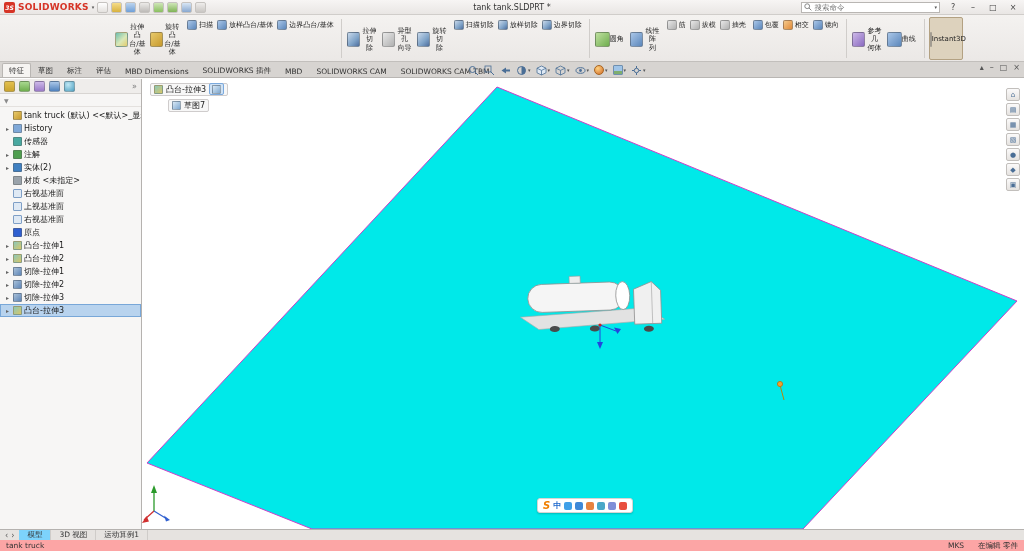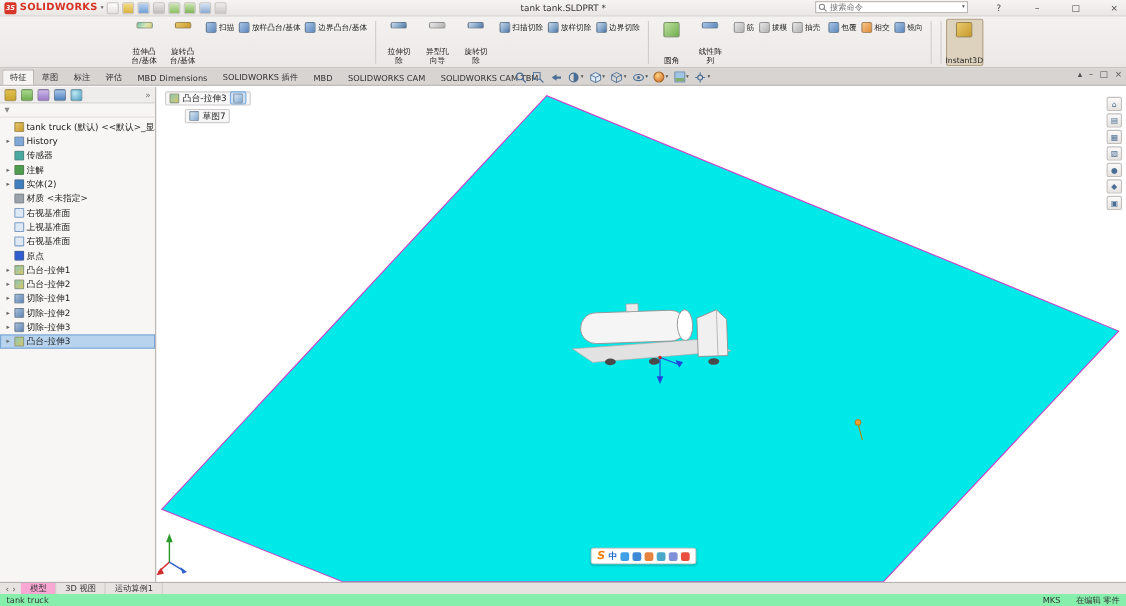--- a/index.html
+++ b/index.html
@@ -13,30 +13,30 @@
   .tb-ico{width:11px;height:11px;border:1px solid #c6c3c0;border-radius:2px;display:inline-block}
   .q-new{background:linear-gradient(#fff,#e4e1de)}
   .q-open{background:linear-gradient(#f5dc8a,#d8b23f)}
   .q-save{background:linear-gradient(#bcd4ee,#6f9fd8)}
   .q-print{background:linear-gradient(#eceae8,#bdbab7)}
   .q-undo{background:linear-gradient(#cfe6b8,#8abf5f)}
   .q-redo{background:linear-gradient(#cfe6b8,#7fb356)}
   .q-rebuild{background:linear-gradient(#d8e6f5,#89a8cf);}
   .q-options{background:linear-gradient(#efedeb,#c9c6c3)}
   .title-center{position:absolute;left:300px;right:300px;text-align:center;font-size:8px;color:#333;pointer-events:none}
-  .search{margin-left:auto;display:flex;align-items:flex-start;gap:21px}
+  .search{margin-left:auto;display:flex;align-items:center;gap:6px}
   .search-box{display:flex;align-items:center;background:#fff;border:1px solid #b9b6b3;height:11px;padding:0 2px;gap:2px}
   .search-box input{border:none;outline:none;width:118px;font-size:7.5px;font-family:inherit;color:#333;background:transparent}
   .win-btn{width:14px;height:12px;display:flex;align-items:center;justify-content:center;font-size:8px;color:#444}
 
   
   .ribbon{position:absolute;top:15px;left:0;right:0;height:47px;background:linear-gradient(#f4f2f0,#ebe8e6);border-bottom:1px solid #c2bfbc;display:flex;align-items:stretch;padding:2px 0 1px 114px;z-index:30}
   .rgroup{display:flex;align-items:stretch;gap:1px}
   .rsep{width:1px;background:#d0cdca;margin:2px 4px}
-  .rb-big{width:34px;display:flex;flex-direction:column;align-items:center;gap:17px;padding-top:2px;font-size:7px;line-height:1.15;text-align:center;color:#222;border:1px solid transparent;border-radius:2px;cursor:default}
+  .rb-big{width:34px;display:flex;flex-direction:row;align-items:center;gap:0;padding-top:2px;font-size:7px;line-height:1.15;text-align:center;color:#222;border:1px solid transparent;border-radius:2px;cursor:default}
   .rb-big .lbl{white-space:pre-line}
   .rb-big.active{background:#ddd2bd;border-color:#b3a182}
   .rcol{display:flex;flex-direction:row;justify-content:space-between;padding:2px 1px}
   .rb-sm{display:flex;align-items:center;gap:2px;font-size:7px;color:#222;height:12px;padding:0 2px;white-space:nowrap}
   .ri{width:15px;height:15px;border-radius:2px;border:1px solid rgba(90,90,90,.45)}
   .rs{width:10px;height:10px;border-radius:2px;border:1px solid rgba(90,90,90,.45);flex:0 0 auto}
   .ic-boss{background:linear-gradient(135deg,#6fbfae,#d9e8b8 55%,#e3cd6e)}
   .ic-rev{background:linear-gradient(135deg,#e8c96a,#c79a2e)}
   .ic-blue{background:linear-gradient(135deg,#a9c6e8,#5c87bb)}
   .ic-cut{background:linear-gradient(135deg,#c8d8ea,#7fa3c8 60%,#4f6f9f)}
@@ -103,22 +103,22 @@
   .ime{position:absolute;left:537px;top:498px;height:15px;background:#fff;border:1px solid #d8d5d2;border-radius:3px;display:flex;align-items:center;gap:3px;padding:0 5px;z-index:28;font-size:8px;box-shadow:0 1px 2px rgba(0,0,0,.2)}
   .ime .s{color:#f07f00;font-weight:bold;font-style:italic;font-size:10px}
   .ime .mode{color:#1a66cc;font-weight:bold}
   .ime .ic{width:8px;height:8px;border-radius:2px}
   .im1{background:#3fa0e8}.im2{background:#3f88d8}.im3{background:#e8833f}.im4{background:#49a8c8}.im5{background:#7f8fd8}.im6{background:#e84f3f}
 
   
   .btabs{position:absolute;left:0;right:0;bottom:11px;height:11px;background:#e6e3e0;border-top:1px solid #b5b2af;display:flex;align-items:stretch;font-size:7.5px;z-index:30}
   .btab-arrows{display:flex;align-items:center;gap:3px;padding:0 5px;color:#555;font-size:8px}
   .btab{padding:0 8px;display:flex;align-items:center;border-right:1px solid #cfccc9;color:#333}
-  .btab.active{background:#f9a8d4}
-  .status{position:absolute;left:0;right:0;bottom:0;height:11px;background:#86efac;display:flex;align-items:center;font-size:7.5px;color:#333;padding:0 6px;z-index:30}
+  .btab.active{background:#7dd3fc}
+  .status{position:absolute;left:0;right:0;bottom:0;height:11px;background:#fca5a5;display:flex;align-items:center;font-size:7.5px;color:#333;padding:0 6px;z-index:30}
   .status .right{margin-left:auto;display:flex;gap:14px;align-items:center}
 </style>
 </head>
 <body>
 
 <div class="titlebar">
   <span class="logo-mark">3S</span>
   <span class="logo-text">SOLIDWORKS</span>
   <span class="caret">▾</span>
   <span class="tb-ico q-new"></span>
@@ -239,20 +239,31 @@
         <span class="rs ic-orange"></span>
         <span>相交</span>
       </div>
       <div class="rb-sm">
         <span class="rs ic-blue"></span>
         <span>镜向</span>
       </div>
     </div>
   </div>
   <div class="rsep"></div>
+  <div class="rgroup">
+    <div class="rb-big">
+      <span class="ri ic-violet"></span>
+      <span class="lbl">参考几
+何体</span>
+    </div>
+    <div class="rb-big">
+      <span class="ri ic-blue"></span>
+      <span class="lbl">曲线</span>
+    </div>
+  </div>
   <div class="rsep"></div>
   <div class="rgroup">
     <div class="rb-big active">
       <span class="ri ic-rev"></span>
       <span class="lbl">Instant3D</span>
     </div>
   </div>
 </div>
 
 <div class="tabrow">

